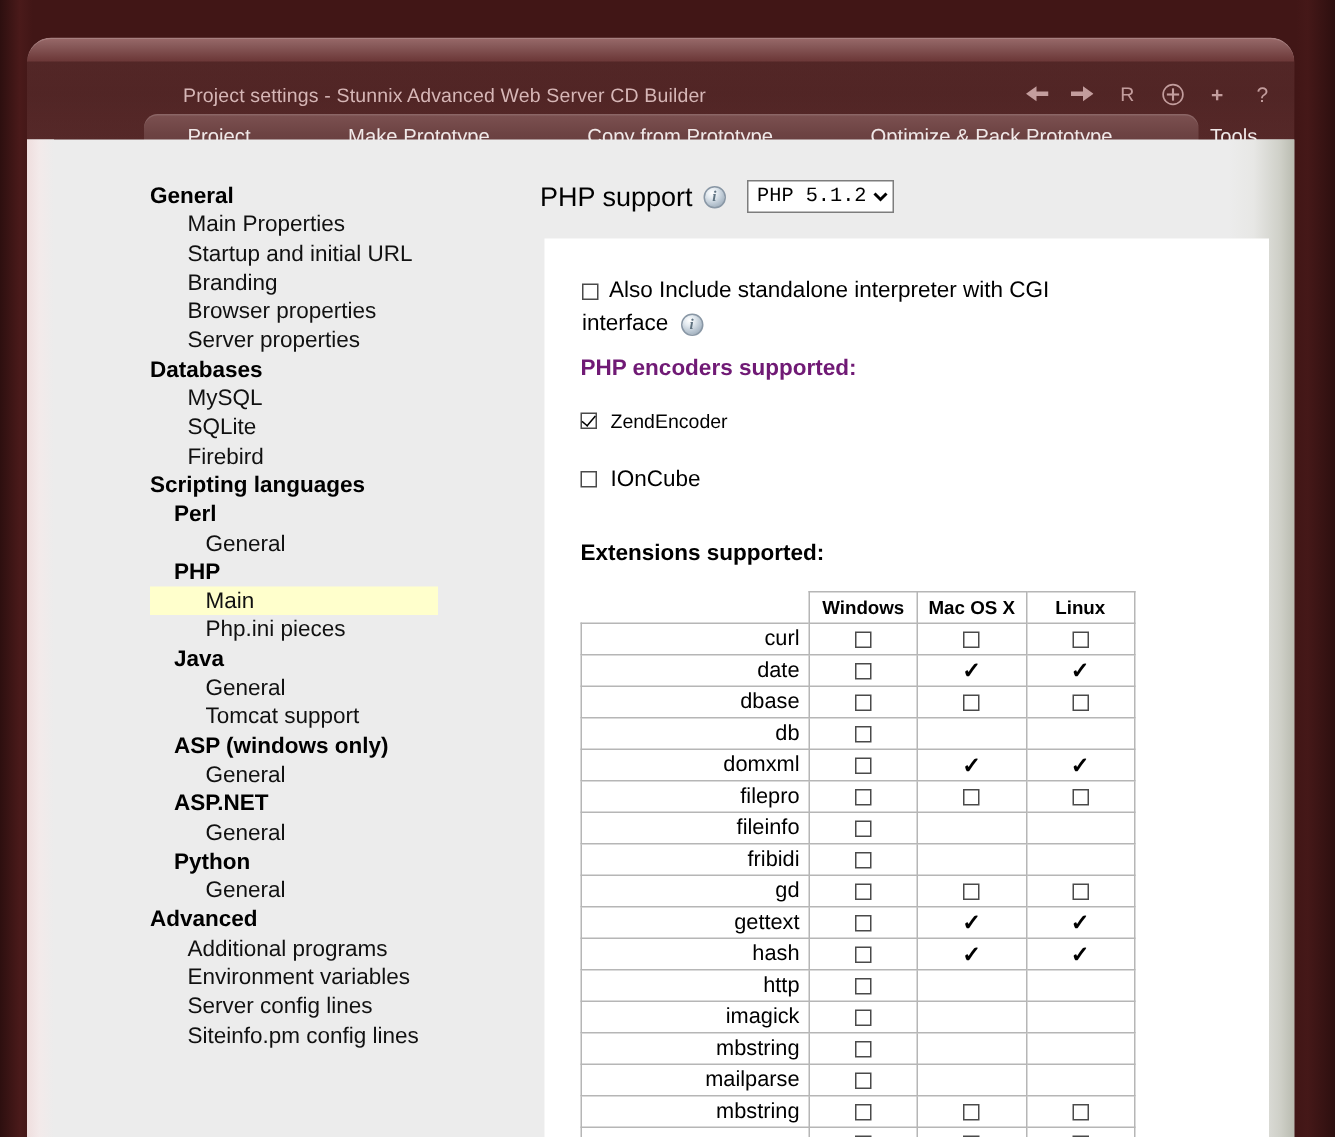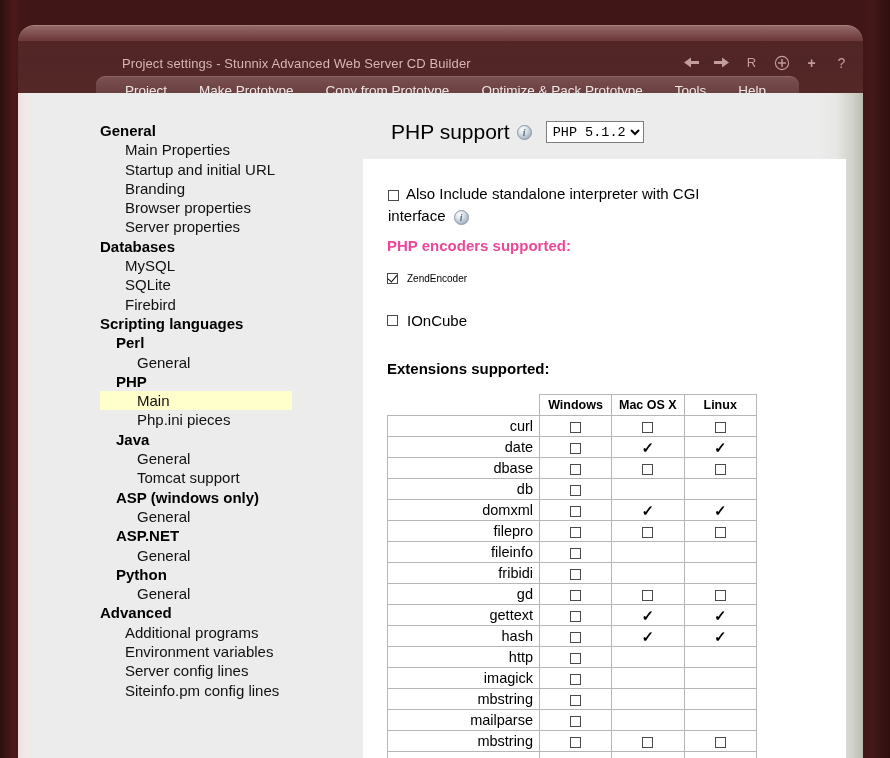--- a/index.html
+++ b/index.html
@@ -106,20 +106,21 @@
     left: 78px;
     top: 51px;
     width: 703px;
     height: 29px;
     background: linear-gradient(to bottom, #7c5151 0%, #6d4343 45%, #62393a 100%);
     border-top-left-radius: 9px;
     border-top-right-radius: 9px;
     display: flex;
     align-items: center;
     box-shadow: inset 0 1px 0 rgba(255,255,255,0.12);
+    gap: 33px;
   }
   .menu-item {
     color: #f0e8e8;
     font-size: 13.5px;
     padding: 0 16px;
     white-space: nowrap;
     cursor: default;
   }
   #menu-item-project { margin-left: 13px; }
 
@@ -189,23 +190,22 @@
     height: 676px;
   }
   #php-support-row {
     position: absolute;
     left: 6px;
     top: 27px;
     display: flex;
     align-items: center;
   }
   #php-support-label {
-    font-size: 21px;
-    color: #000;
-    margin-left: 31px;
+    font-size: 18px;
+    color: #000;
   }
   .info-icon {
     display: inline-block;
     width: 15px;
     height: 15px;
     margin-left: 7px;
     border-radius: 50%;
     background:
       radial-gradient(circle at 35% 28%, #ffffff 0%, #e3eaf0 28%, #b7c4d0 62%, #8d9cab 100%);
     border: 1px solid #8997a5;
@@ -283,27 +283,27 @@
     line-height: 22px;
   }
   #cgi-row .cb { margin-right: 7px; }
 
   #encoders-heading {
     position: absolute;
     left: 24px;
     top: 78px;
     font-size: 15px;
     font-weight: bold;
-    color: #ec4899;
+    color: #701a75;
   }
   #encoder-zend-row {
     position: absolute;
     left: 24px;
     top: 113px;
-    font-size: 10px;
+    font-size: 13px;
     color: #000;
   }
   #encoder-ioncube-row {
     position: absolute;
     left: 24px;
     top: 151px;
     font-size: 15px;
     color: #000;
   }
   .enc-label { margin-left: 9px; vertical-align: middle; }

